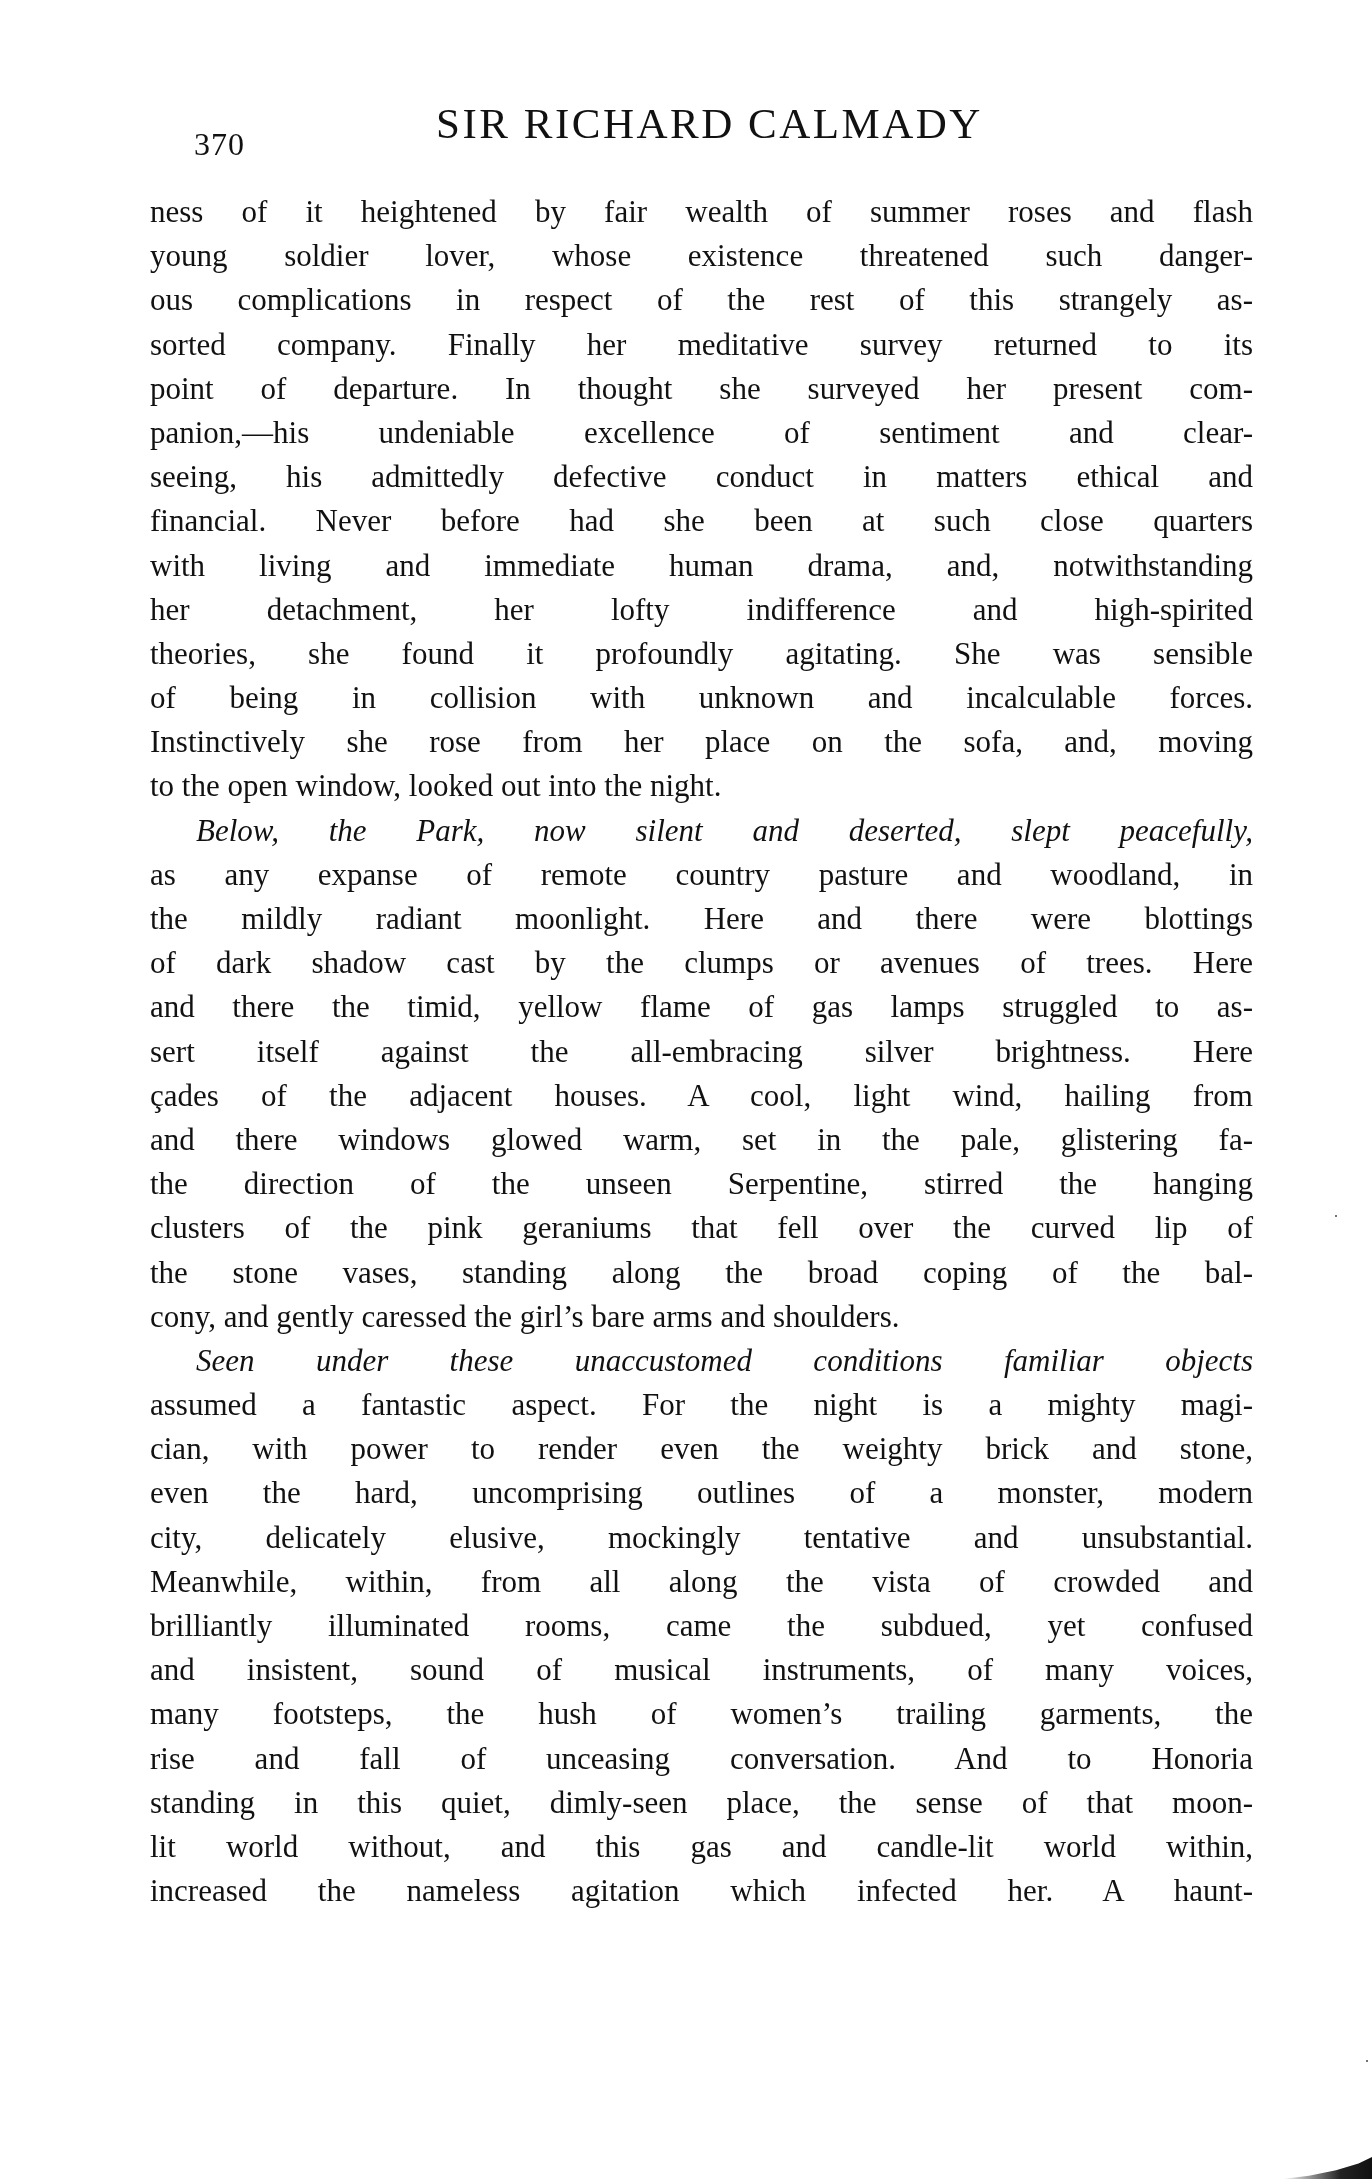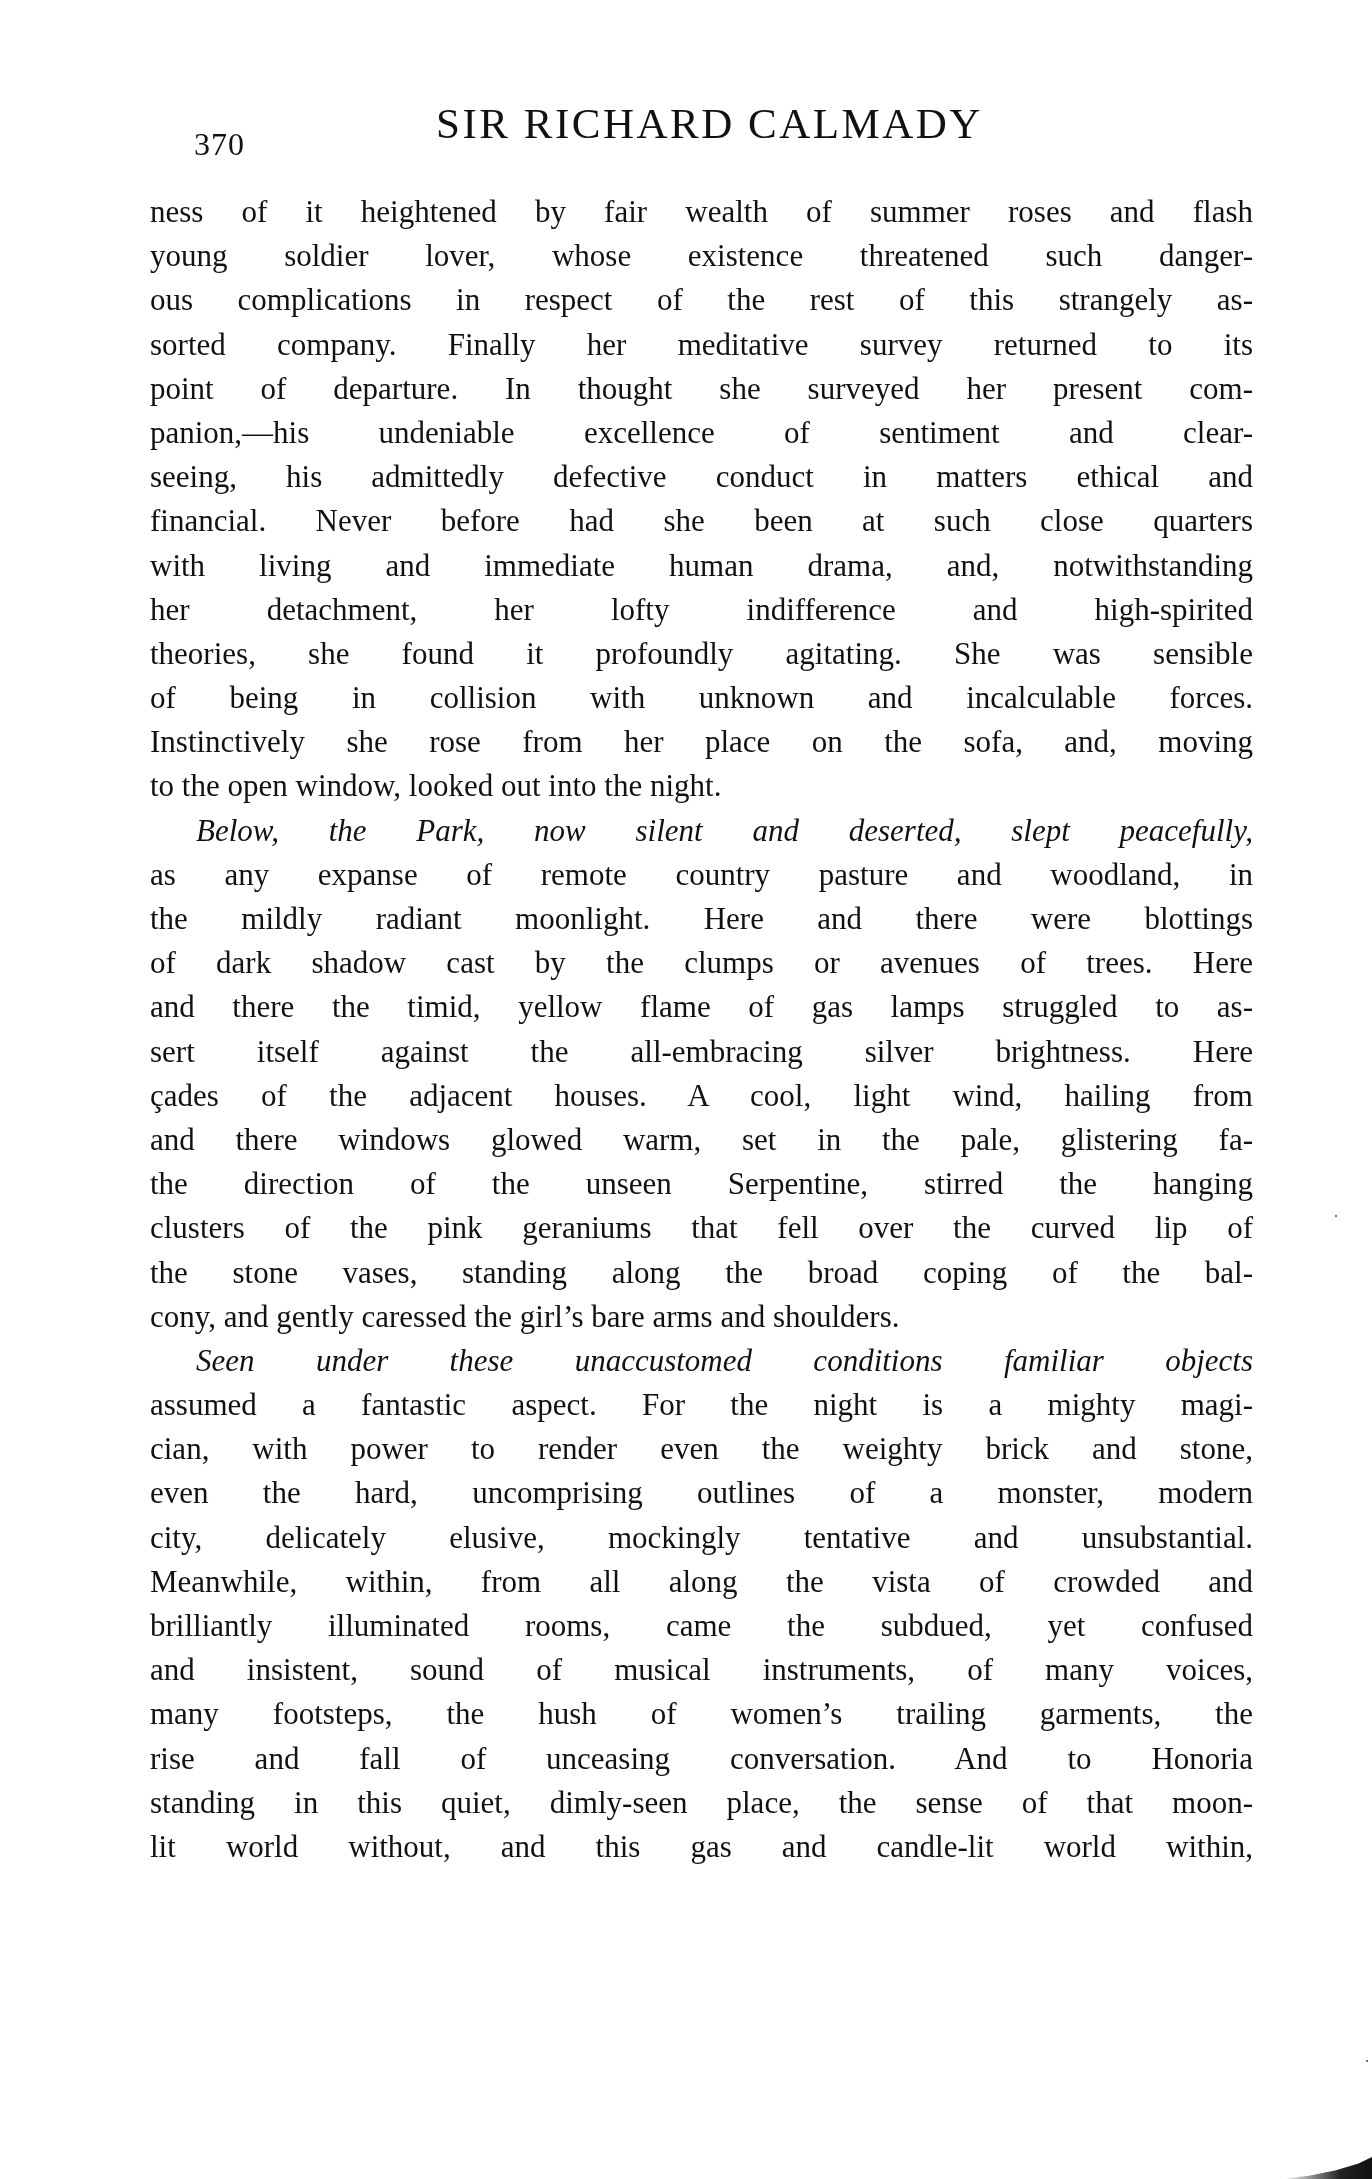--- a/index.html
+++ b/index.html
@@ -128,19 +128,20 @@
       <span class="line">cian, with power to render even the weighty brick and stone,</span>
       <span class="line">even the hard, uncomprising outlines of a monster, modern</span>
       <span class="line">city, delicately elusive, mockingly tentative and unsubstantial.</span>
       <span class="line">Meanwhile, within, from all along the vista of crowded and</span>
       <span class="line">brilliantly illuminated rooms, came the subdued, yet confused</span>
       <span class="line">and insistent, sound of musical instruments, of many voices,</span>
       <span class="line">many footsteps, the hush of women’s trailing garments, the</span>
       <span class="line">rise and fall of unceasing conversation.  And to Honoria</span>
       <span class="line">standing in this quiet, dimly-seen place, the sense of that moon-</span>
       <span class="line">lit world without, and this gas and candle-lit world within,</span>
+      <span class="line">increased the nameless agitation which infected her.  A haunt-</span>
     </div>
 
   <div class="speck" style="left:1238px; top:392px;"></div>
   <div class="speck" style="left:1335px; top:1215px;"></div>
   <div class="speck" style="left:1366px; top:2060px;"></div>
   <div class="scan-shadow"></div>
 </div>
 
 </body></html>

